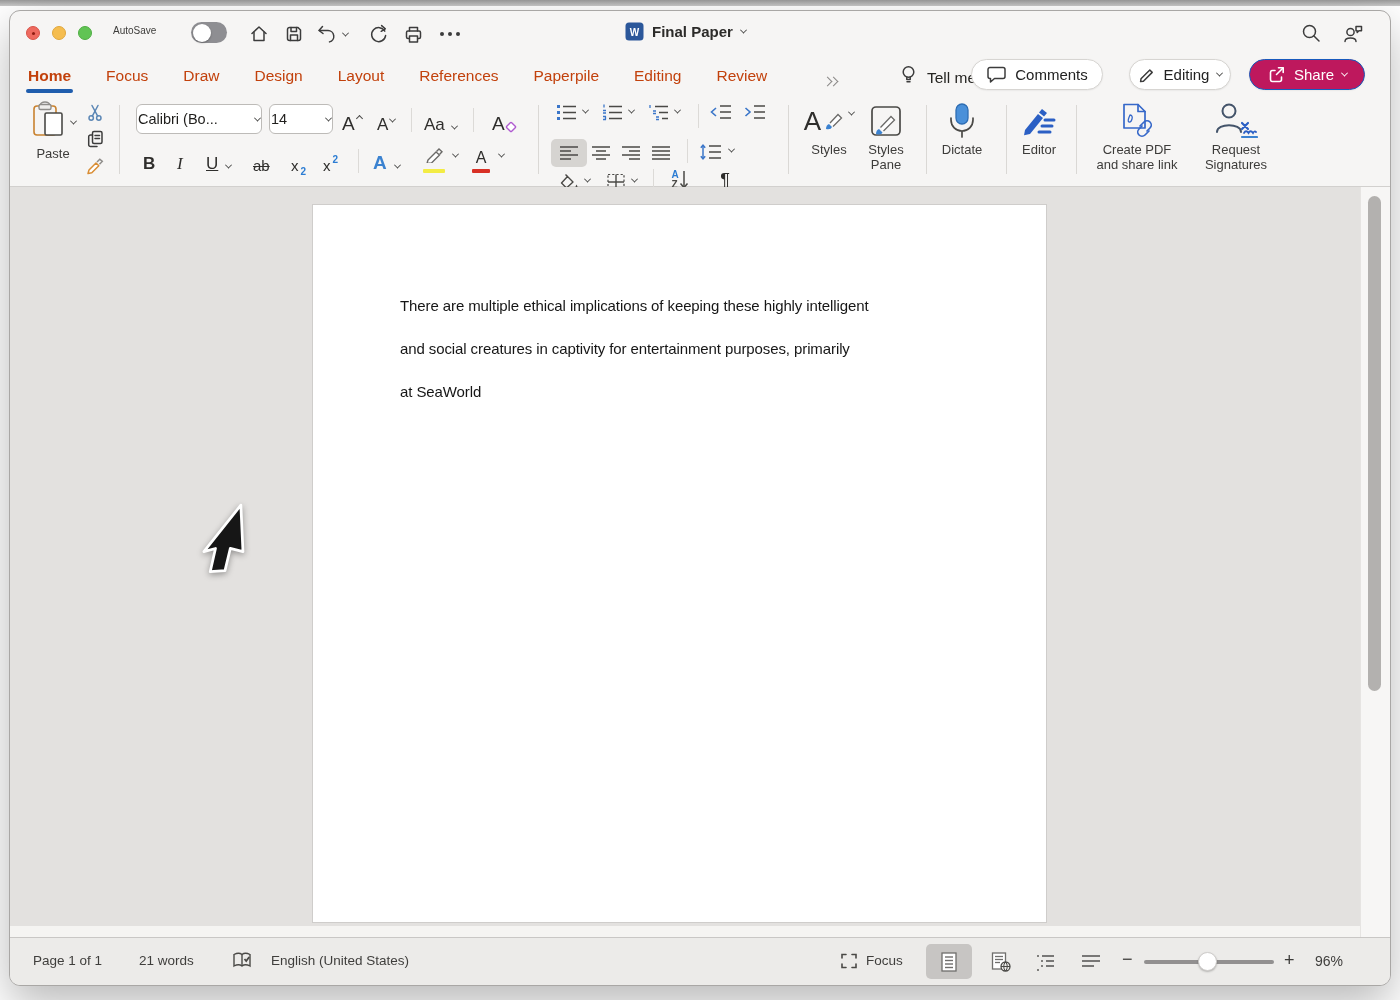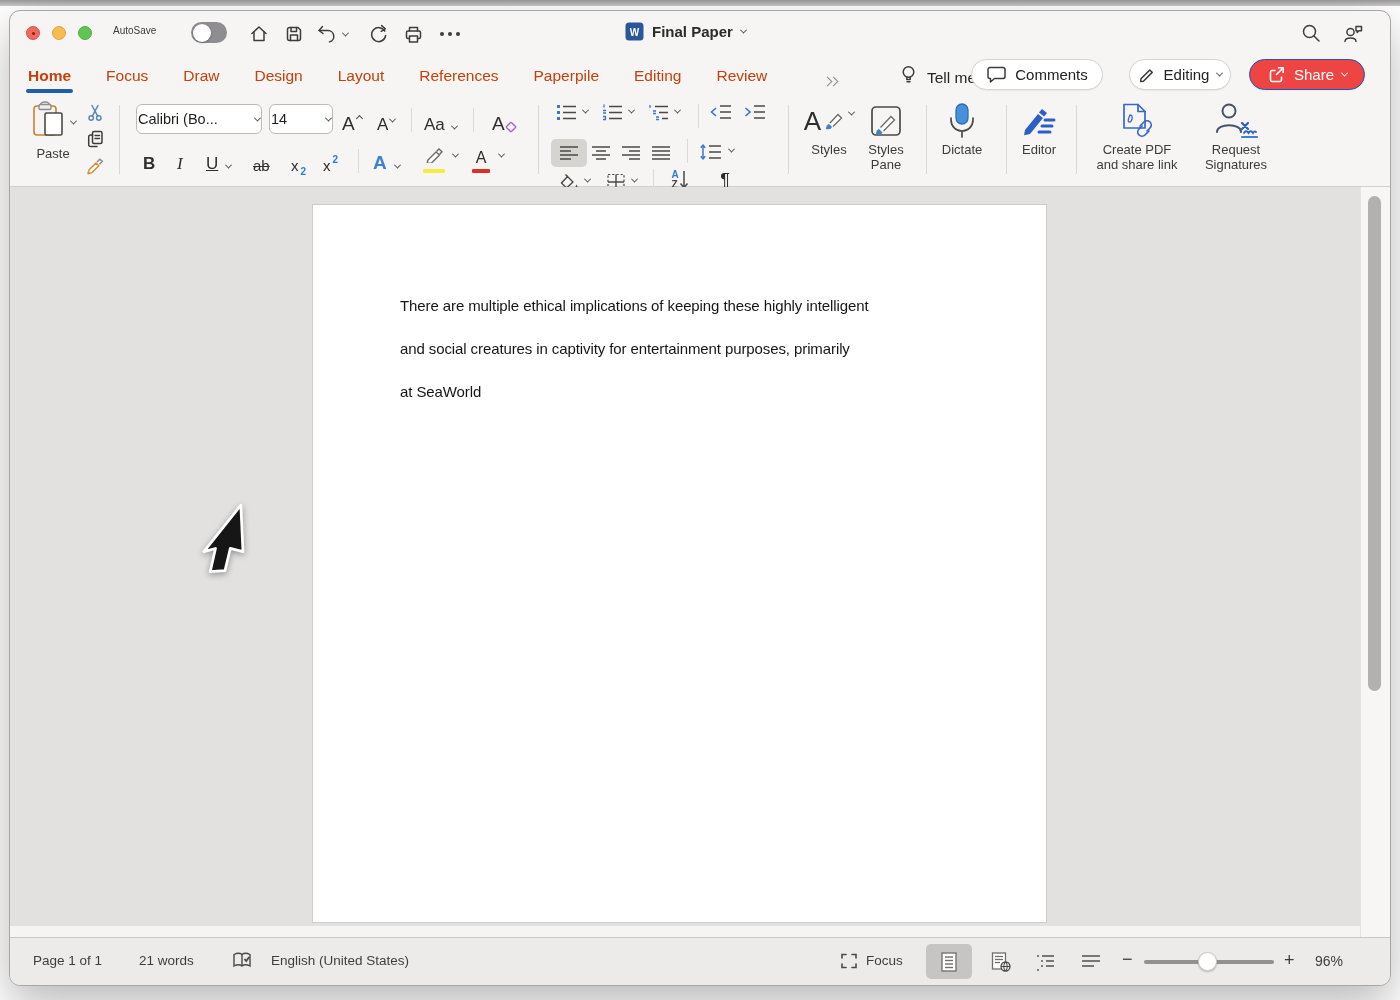--- a/index.html
+++ b/index.html
@@ -32,21 +32,21 @@
   .tabs { position:absolute; left:16px; top:0; display:flex; gap:31px; height:38px; align-items:center; }
   .tab { font-size:15.5px; color:#c2410c; position:relative; padding:4px 2px; cursor:default; white-space:nowrap; }
   .tab.active { font-weight:700; }
   .tab.active::after { content:""; position:absolute; left:0; right:0; bottom:-4px; height:4px; border-radius:2px; background:#1f5dad; }
   .overflow-ch { position:absolute; left:814px; top:14px; }
   .tellme { position:absolute; left:889px; top:7px; display:flex; align-items:flex-end; gap:9px; }
   .tellme .lbl { font-size:15.5px; color:#262522; }
   .pillbtn { position:absolute; top:2px; height:31px; border:1px solid #d7d5d2; border-radius:16px; background:#fff; display:flex; align-items:center; justify-content:center; gap:8px; font-size:15px; color:#222; box-shadow:0 .5px 1.5px rgba(0,0,0,.08); }
   .btn-comments { left:961px; width:132px; }
   .btn-editing { left:1119px; width:102px; }
-  .btn-share { left:1239px; width:116px; background:#ef4444; border-color:#185abd; color:#fff; }
+  .btn-share { left:1239px; width:116px; background:#be185d; border-color:#185abd; color:#fff; }
 
   
   .ribbon { position:absolute; left:0; top:84px; width:100%; height:92px; border-bottom:1px solid #d2d0ce; }
   .vdiv { position:absolute; top:10px; bottom:12px; width:1px; background:#dad8d5; }
   .sep { position:absolute; width:1px; height:24px; background:#dcdad7; }
   .paste { position:absolute; left:17px; top:6px; width:52px; text-align:center; }
   .paste .plbl { font-size:13px; color:#3d3c3a; margin-top:3px; }
   .mini { position:absolute; width:24px; height:22px; display:flex; align-items:center; justify-content:center; }
   .combo { position:absolute; top:9px; height:30px; background:#fff; border:1px solid #bdbbb8; border-radius:6px; display:flex; align-items:center; justify-content:space-between; padding:0 1px; font-size:14.5px; color:#1f1e1c; }
   .fbtn { position:absolute; height:28px; display:flex; align-items:flex-end; gap:2px; font-size:17px; color:#2f2e2c; }

